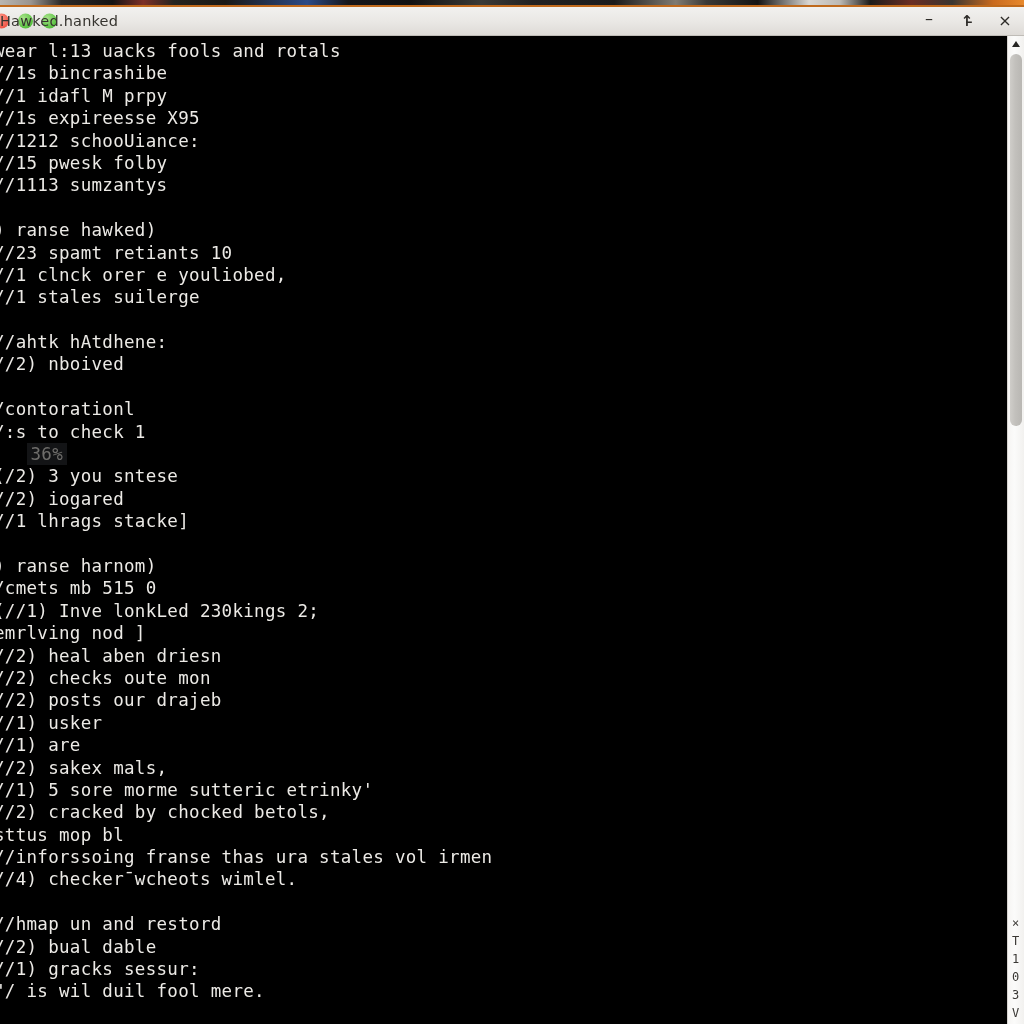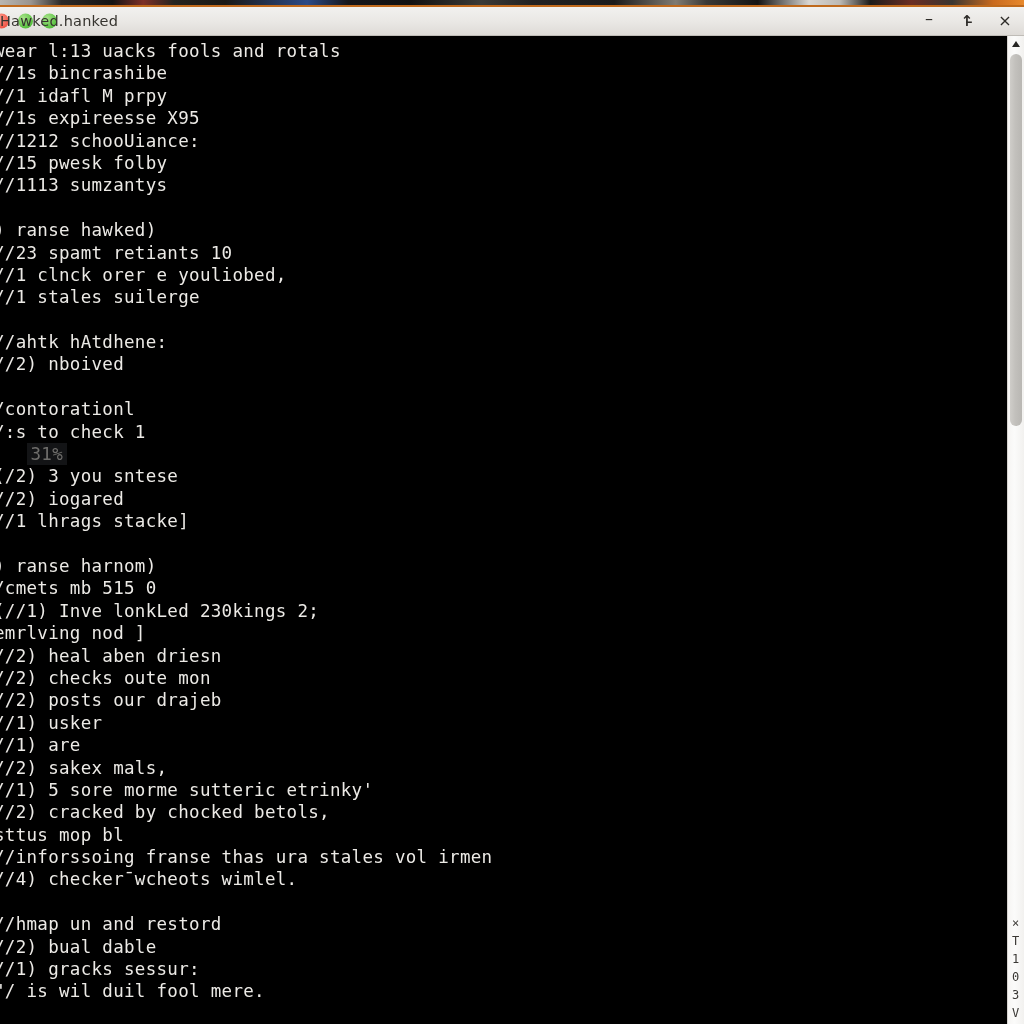--- a/index.html
+++ b/index.html
@@ -243,21 +243,21 @@
           <div class="line">) ranse hawked)</div>
           <div class="line">//23 spamt retiants 10</div>
           <div class="line">//1 clnck orer e youliobed,</div>
           <div class="line">//1 stales suilerge</div>
           <div class="line blank">&nbsp;</div>
           <div class="line">//ahtk hAtdhene:</div>
           <div class="line">//2) nboived</div>
           <div class="line blank">&nbsp;</div>
           <div class="line">/contorationl</div>
           <div class="line">/:s to check 1</div>
-          <div class="line faded">   <span class="hl">31%</span></div>
+          <div class="line faded">   <span class="hl">36%</span></div>
           <div class="line">(/2) 3 you sntese</div>
           <div class="line">//2) iogared</div>
           <div class="line">//1 lhrags stacke]</div>
           <div class="line blank">&nbsp;</div>
           <div class="line">) ranse harnom)</div>
           <div class="line">/cmets mb 515 0</div>
           <div class="line">(//1) Inve lonkLed 230kings 2;</div>
           <div class="line">emrlving nod ]</div>
           <div class="line">//2) heal aben driesn</div>
           <div class="line">//2) checks oute mon</div>

